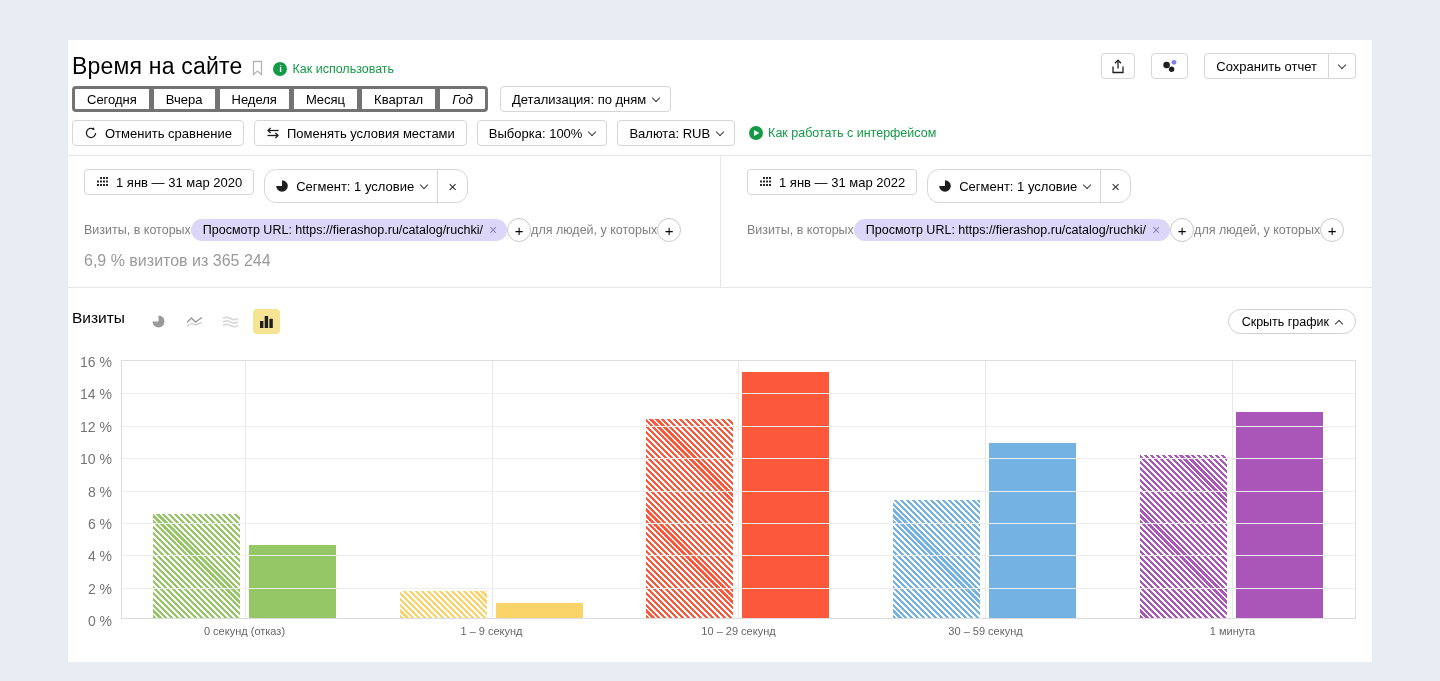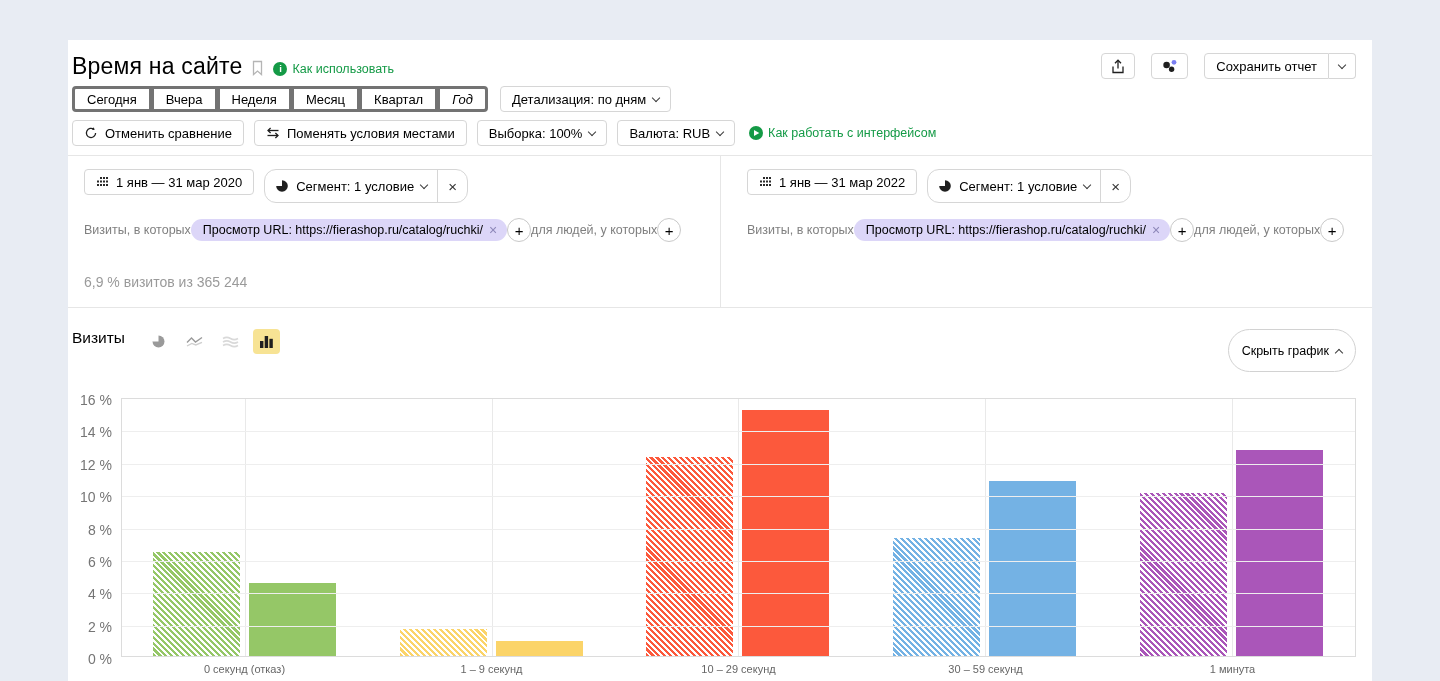--- a/index.html
+++ b/index.html
@@ -78,32 +78,32 @@
     display:inline-flex; align-items:center; gap:6px;
     background:#dcd6f8; border-radius:999px; height:22px; padding:0 10px 0 12px;
     font-size:12.5px; cursor:pointer; white-space:nowrap;
   }
   .pill .pill-x { color:#8d87b8; font-size:14px; cursor:pointer; }
   .plus-btn {
     width:24px; height:24px; border-radius:50%; border:1px solid #c9c9c9; background:#fff;
     font-size:15px; line-height:1; cursor:pointer; color:#000; flex:0 0 auto;
     display:inline-flex; align-items:center; justify-content:center; font-family:inherit;
   }
-  .panel-stats { margin-top:32px; color:#9a9a9a; font-size:14px; }
+  .panel-stats { margin-top:10px; color:#9a9a9a; font-size:16px; }
 
   
   .chart-header { display:flex; align-items:flex-start; margin-top:21px; }
   .chart-title { font-size:15.5px; }
   .ctype-icons { display:flex; align-items:center; gap:9px; margin-left:20px; }
   .ctype { display:inline-flex; align-items:center; justify-content:center; width:27px; height:25px; border-radius:4px; cursor:pointer; background:transparent; border:none; }
   .ctype.active { background:#f7e394; }
   .hide-chart {
     margin-left:auto; display:inline-flex; align-items:center; gap:7px;
     border:1px solid #d2d2d2; border-radius:999px; background:#fff;
-    height:43px; padding:0 13px; font-size:12.5px; cursor:pointer; font-family:inherit;
+    height:25px; padding:0 13px; font-size:12.5px; cursor:pointer; font-family:inherit;
   }
 
   .chart-wrap { display:flex; margin-top:26px; }
   .y-axis { position:relative; width:49px; height:259px; flex:0 0 auto; }
   .ytick { position:absolute; right:9px; font-size:14px; color:#757575; white-space:nowrap; }
   .plot-col { flex:1; }
   .plot { position:relative; height:259px; border:1px solid #dcdcdc; background:#fff; }
   .hgrid { position:absolute; left:0; right:0; height:1px; background:#eeeeee; }
   .groups { position:absolute; inset:0; display:flex; }
   .cgroup { position:relative; flex:1; height:100%; }

